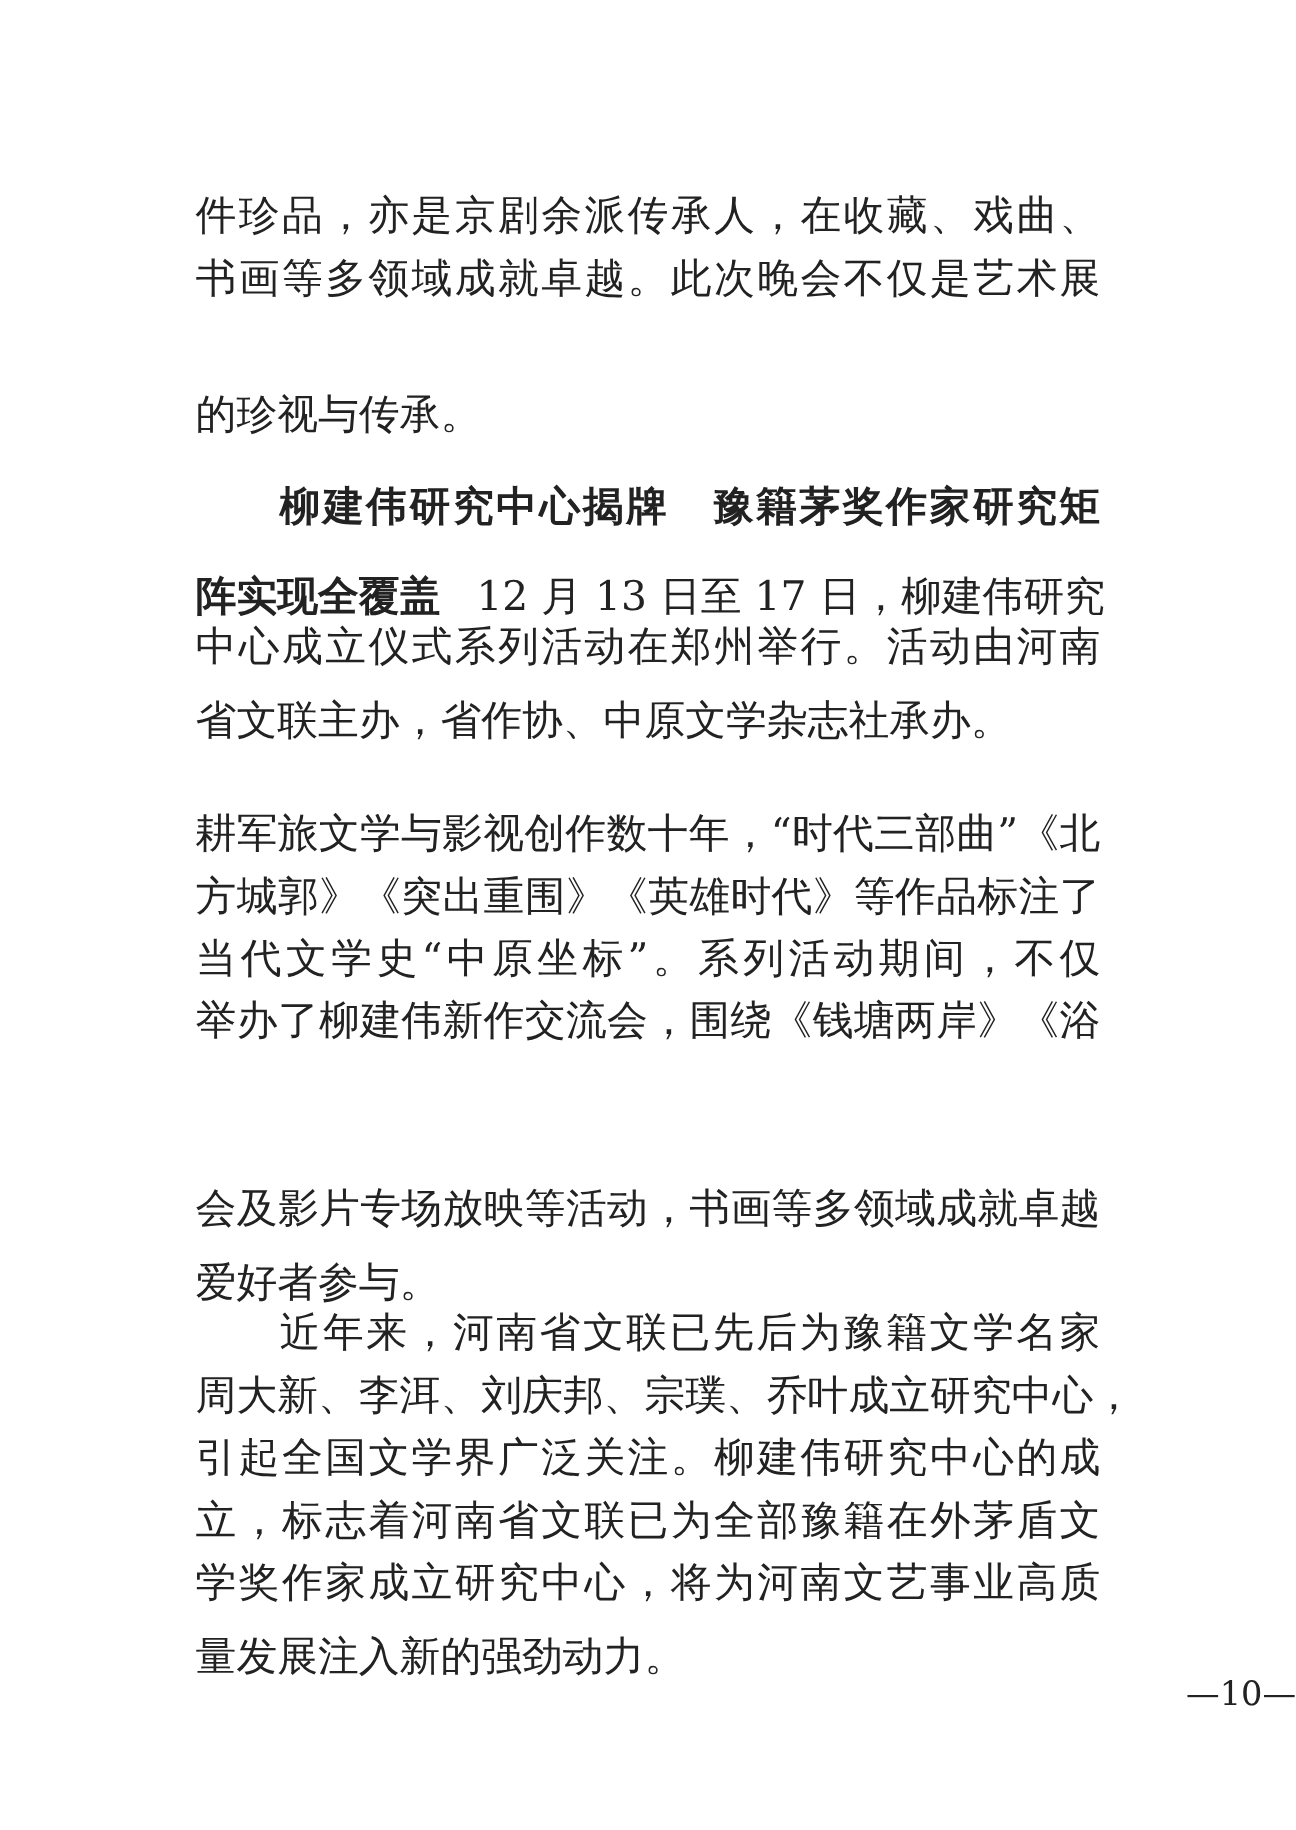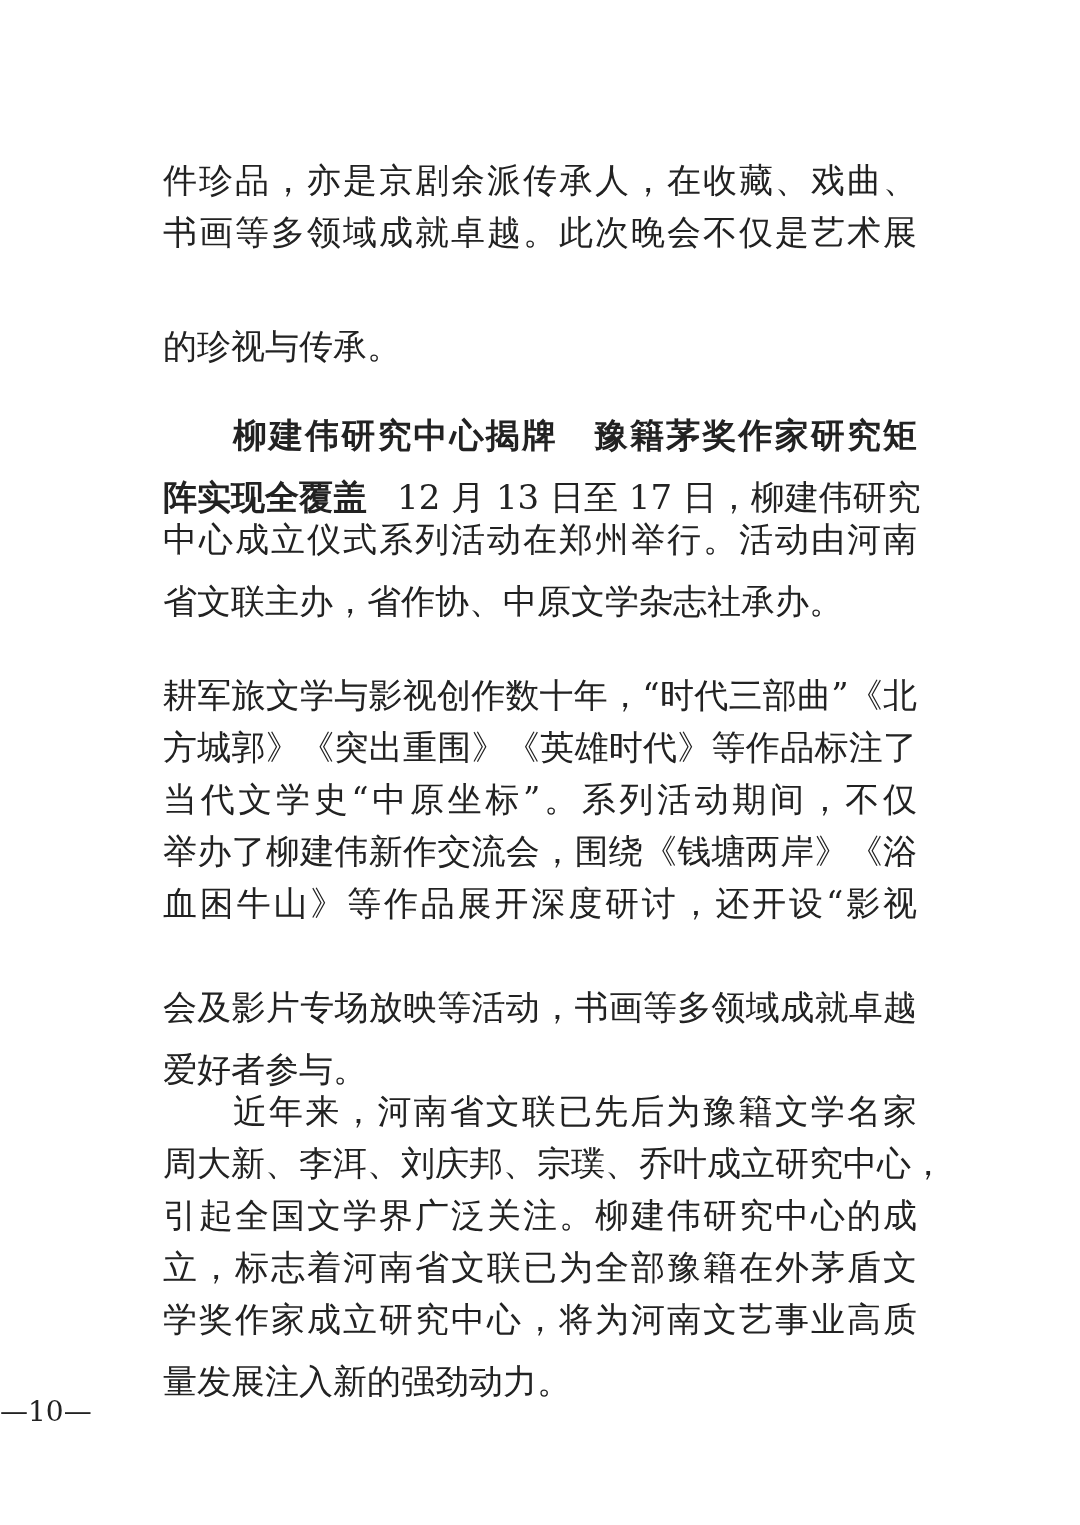--- a/index.html
+++ b/index.html
@@ -5,44 +5,43 @@
   html, body { margin:0; padding:0; }
   body { width:1080px; height:1525px; background:#ffffff; position:relative; overflow:hidden;
          font-family:"DejaVu Serif","Liberation Serif",serif; color:#222; }
   .page { position:absolute; left:0; top:0; width:948px; height:1525px; }
   .line { position:absolute; left:163px; width:754px; height:52px; line-height:52px;
           font-size:34px; letter-spacing:0px; white-space:nowrap; text-align:justify;
           text-align-last:justify; }
   .line.last { text-align-last:left;margin-top:10px; }
   .line.indent { left:233px; width:684px; }
   .bold { font-family:"DejaVu Sans","Liberation Sans",sans-serif; font-weight:bold; }
-  .footer { position:absolute; left:0; width:1080px; top:1395px; text-align:left;
+  .footer { position:absolute; left:0; width:1080px; top:1395px; text-align:right;
             font-size:28px; color:#222; }
 </style>
 </head>
 <body>
 
 <div class="page">
 
   <div class="line" style="top:154px">件珍品，亦是京剧余派传承人，在收藏、戏曲、</div>
   <div class="line" style="top:206px">书画等多领域成就卓越。此次晚会不仅是艺术展</div>
   <div class="line last" style="top:310px">的珍视与传承。</div>
 
-  <div class="line indent bold" style="top:409px">柳建伟研究中心揭牌　豫籍茅奖作家研究矩</div>
+  <div class="line indent bold" style="top:396px">柳建伟研究中心揭牌　豫籍茅奖作家研究矩</div>
   <div class="line last" style="top:461px">
     <span class="bold">阵实现全覆盖</span><span style="display:inline-block;width:30px"></span><span>12 月 13 日至 17 日，柳建伟研究</span>
   </div>
   <div class="line" style="top:513px">中心成立仪式系列活动在郑州举行。活动由河南</div>
   <div class="line last" style="top:565px">省文联主办，省作协、中原文学杂志社承办。</div>
 
   <div class="line" style="top:669px">耕军旅文学与影视创作数十年，“时代三部曲”《北</div>
   <div class="line" style="top:721px">方城郭》《突出重围》《英雄时代》等作品标注了</div>
   <div class="line" style="top:773px">当代文学史“中原坐标”。系列活动期间，不仅</div>
   <div class="line" style="top:825px">举办了柳建伟新作交流会，围绕《钱塘两岸》《浴</div>
-  <div class="line" style="top:877px">血困牛山》等作品展开深度研讨，还开设“影视</div>
   <div class="line" style="top:981px">会及影片专场放映等活动，书画等多领域成就卓越</div>
   <div class="line last" style="top:1033px">爱好者参与。</div>
 
   <div class="line indent" style="top:1085px">近年来，河南省文联已先后为豫籍文学名家</div>
   <div class="line" style="top:1137px">周大新、李洱、刘庆邦、宗璞、乔叶成立研究中心，</div>
   <div class="line" style="top:1189px">引起全国文学界广泛关注。柳建伟研究中心的成</div>
   <div class="line" style="top:1241px">立，标志着河南省文联已为全部豫籍在外茅盾文</div>
   <div class="line" style="top:1293px">学奖作家成立研究中心，将为河南文艺事业高质</div>
   <div class="line last" style="top:1345px">量发展注入新的强劲动力。</div>
 

